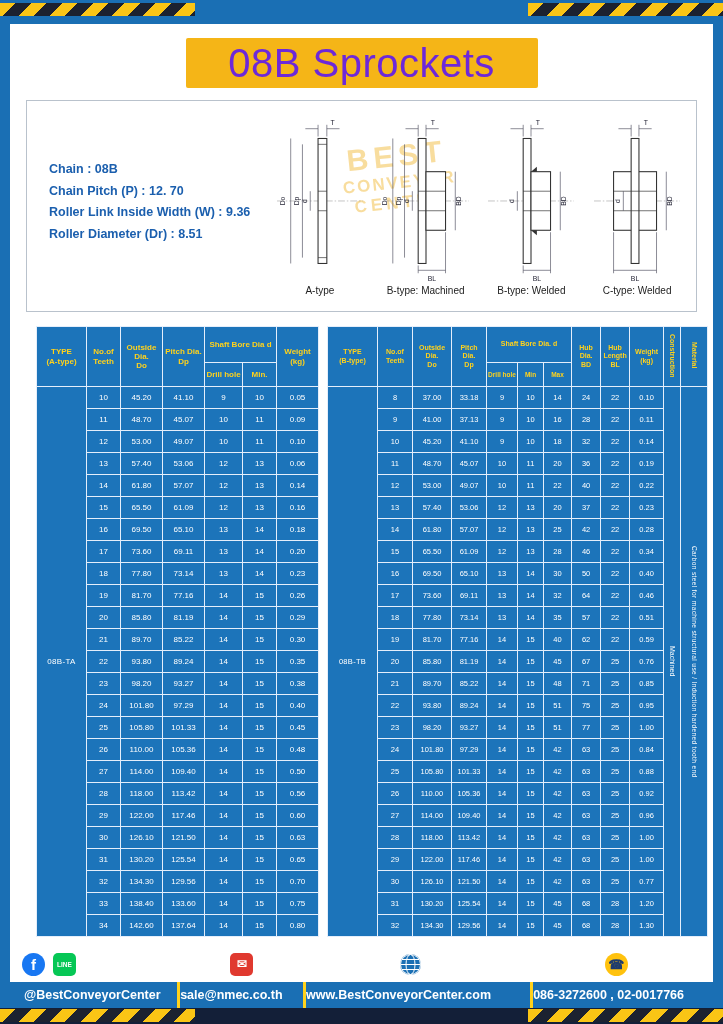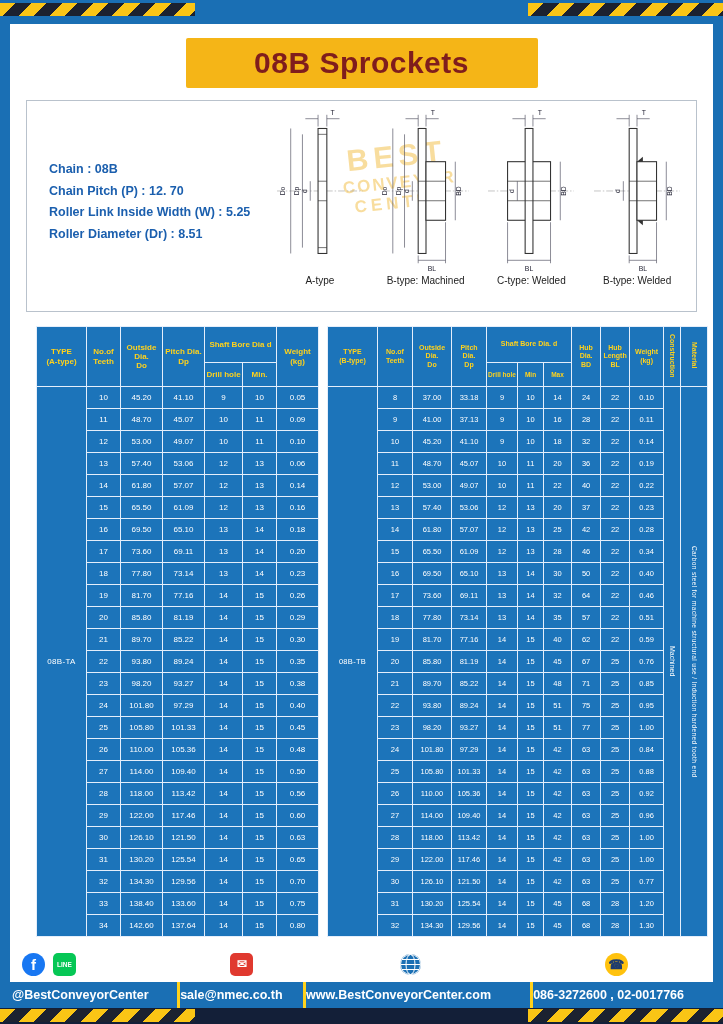--- a/index.html
+++ b/index.html
@@ -11,33 +11,33 @@
     background:repeating-linear-gradient(135deg,#fac515 0 11px,#1c2230 11px 22px); }
   .hz-tl { top:3px; left:0; }
   .hz-tr { top:3px; right:0; }
   .hz-bl { bottom:2px; left:0; }
   .hz-br { bottom:2px; right:0; }
 
   .white-area { position:absolute; top:24px; left:10px; right:10px; bottom:42px; background:#fff; }
 
   .banner { width:352px; height:50px; margin:14px auto 0; background:#f5b517;
     display:flex; align-items:center; justify-content:center; border-radius:2px; }
-  .banner span { font-size:30px; font-weight:bold; color:#7f1d1d; letter-spacing:0.5px; }
+  .banner span { font-size:40px; font-weight:normal; color:#6d28d9; letter-spacing:0.5px; }
 
   
   .diagram-box { position:relative; margin:12px 16px 0; height:212px; border:1px solid #b9c2cc;
     background:#fff; display:flex; overflow:hidden; }
   .watermark { position:absolute; left:315px; top:38px; transform:rotate(-6deg); opacity:0.45;
     color:#f0b429; text-align:center; z-index:0; pointer-events:none; font-weight:bold; }
   .watermark .wm1 { font-size:30px; letter-spacing:5px; }
   .watermark .wm2 { font-size:17px; letter-spacing:2px; }
   .watermark .wm3 { font-size:17px; letter-spacing:4px; }
   .specs { flex:0 0 240px; padding:58px 0 0 22px; z-index:1; }
   .specs div { color:#1b5fae; font-weight:bold; font-size:12.5px; line-height:1.72; white-space:nowrap; }
-  .drawings { flex:1; display:flex; align-items:flex-start; padding:6px 6px 6px 0; z-index:1; }
+  .drawings { flex:1; display:flex; align-items:center; padding:6px 6px 6px 0; z-index:1; }
   .drawing { flex:1; display:flex; flex-direction:column; align-items:center; }
   .drawing svg { display:block; }
   .drawing .part { fill:#fff; stroke:#333; stroke-width:1.1; }
   .drawing .dim { stroke:#556; stroke-width:0.7; }
   .drawing .tick { stroke:#333; stroke-width:0.7; }
   .drawing .cl { stroke:#999; stroke-width:0.6; stroke-dasharray:7 2 1.5 2; }
   .drawing text { font-size:7px; fill:#223; font-family:"Liberation Sans",sans-serif; }
   .drawing figcaption { font-size:10px; color:#222; margin-top:2px; white-space:nowrap; }
 
   
@@ -71,21 +71,21 @@
     justify-content:center; color:#fff; font-weight:bold; }
   .icon.fb { background:#1877f2; font-size:15px; }
   .icon.line { border-radius:5px; background:#06c755; font-size:6.5px; }
   .icon.mail { border-radius:5px; background:#e0392f; font-size:12px; }
   .icon.globe { background:transparent; }
   .icon.phone { background:#ffc20e; color:#1d3c6e; font-size:13px; }
   .footer-bar { position:absolute; left:0; right:0; bottom:16px; height:26px;
     background:#1a6fb4; display:flex; align-items:stretch; }
   .fg { display:flex; align-items:center; color:#fff;
     font-weight:bold; font-size:12.5px; white-space:nowrap; }
-  .fg1 { width:24.5%; justify-content:flex-start; padding-left:12px; }
+  .fg1 { width:24.5%; justify-content:flex-start; padding-left:24px; }
   .fg2 { width:17%; } .fg3 { width:31%; } .fg4 { flex:1; }
   .fsep { width:3px; background:#ffd21c; }
   .bottom-strip { position:absolute; left:0; right:0; bottom:0; height:16px; background:#131f38; }
 </style>
 </head>
 <body>
 
 <div class="page">
   <div class="hazard hz-tl"></div>
   <div class="hazard hz-tr"></div>
@@ -99,21 +99,21 @@
     <div class="diagram-box">
       <div class="watermark">
         <div class="wm1">BEST</div>
         <div class="wm2">CONVEYOR</div>
         <div class="wm3">CENTER</div>
       </div>
 
       <div class="specs">
         <div>Chain  : 08B</div>
         <div>Chain Pitch (P)  :  12. 70</div>
-        <div>Roller Link Inside Width (W) :  5.25</div>
+        <div>Roller Link Inside Width (W) :  9.36</div>
         <div>Roller Diameter (Dr) : 8.51</div>
       </div>
 
       <div class="drawings">
 
         <figure class="drawing">
           <svg viewBox="0 0 96 170" width="94" height="166">
             <line class="cl" x1="4" y1="86" x2="92" y2="86"></line>
             <rect class="part" x="46" y="22" width="9" height="128"></rect>
             <line class="tick" x1="46" y1="28" x2="55" y2="28"></line>
@@ -159,44 +159,20 @@
             <line class="dim" x1="68" y1="118" x2="68" y2="160"></line>
             <line class="dim" x1="40" y1="157" x2="68" y2="157"></line>
             <text x="54" y="168" text-anchor="middle">BL</text>
           </svg>
           <figcaption>B-type: Machined</figcaption>
         </figure>
 
         <figure class="drawing">
           <svg viewBox="0 0 96 170" width="94" height="166">
             <line class="cl" x1="4" y1="86" x2="92" y2="86"></line>
-            <rect class="part" x="24" y="56" width="44" height="60"></rect>
-            <rect class="part" x="42" y="22" width="8" height="128"></rect>
-            <line class="tick" x1="24" y1="76" x2="68" y2="76"></line>
-            <line class="tick" x1="24" y1="96" x2="68" y2="96"></line>
-            <line class="dim" x1="42" y1="20" x2="42" y2="8"></line>
-            <line class="dim" x1="50" y1="20" x2="50" y2="8"></line>
-            <line class="dim" x1="29" y1="12" x2="42" y2="12"></line>
-            <line class="dim" x1="50" y1="12" x2="63" y2="12"></line>
-            <text x="57" y="8" text-anchor="middle">T</text>
-            <line class="dim" x1="34" y1="76" x2="34" y2="96"></line>
-            <text transform="rotate(-90 31 86)" x="31" y="86" text-anchor="middle">d</text>
-            <line class="dim" x1="78" y1="56" x2="78" y2="116"></line>
-            <text transform="rotate(-90 84 86)" x="84" y="86" text-anchor="middle">BD</text>
-            <line class="dim" x1="24" y1="118" x2="24" y2="160"></line>
-            <line class="dim" x1="68" y1="118" x2="68" y2="160"></line>
-            <line class="dim" x1="24" y1="157" x2="68" y2="157"></line>
-            <text x="46" y="168" text-anchor="middle">BL</text>
-          </svg>
-          <figcaption>C-type: Welded</figcaption>
-        </figure>
-
-        <figure class="drawing">
-          <svg viewBox="0 0 96 170" width="94" height="166">
-            <line class="cl" x1="4" y1="86" x2="92" y2="86"></line>
             <rect class="part" x="40" y="22" width="8" height="128"></rect>
             <rect class="part" x="48" y="56" width="20" height="60"></rect>
             <polygon points="48,56 54,51 54,56" fill="#333"></polygon>
             <polygon points="48,116 54,121 54,116" fill="#333"></polygon>
             <line class="tick" x1="40" y1="76" x2="68" y2="76"></line>
             <line class="tick" x1="40" y1="96" x2="68" y2="96"></line>
             <line class="dim" x1="40" y1="20" x2="40" y2="8"></line>
             <line class="dim" x1="48" y1="20" x2="48" y2="8"></line>
             <line class="dim" x1="27" y1="12" x2="40" y2="12"></line>
             <line class="dim" x1="48" y1="12" x2="61" y2="12"></line>
@@ -206,20 +182,44 @@
             <line class="dim" x1="78" y1="56" x2="78" y2="116"></line>
             <text transform="rotate(-90 84 86)" x="84" y="86" text-anchor="middle">BD</text>
             <line class="dim" x1="40" y1="152" x2="40" y2="160"></line>
             <line class="dim" x1="68" y1="118" x2="68" y2="160"></line>
             <line class="dim" x1="40" y1="157" x2="68" y2="157"></line>
             <text x="54" y="168" text-anchor="middle">BL</text>
           </svg>
           <figcaption>B-type: Welded</figcaption>
         </figure>
 
+        <figure class="drawing">
+          <svg viewBox="0 0 96 170" width="94" height="166">
+            <line class="cl" x1="4" y1="86" x2="92" y2="86"></line>
+            <rect class="part" x="24" y="56" width="44" height="60"></rect>
+            <rect class="part" x="42" y="22" width="8" height="128"></rect>
+            <line class="tick" x1="24" y1="76" x2="68" y2="76"></line>
+            <line class="tick" x1="24" y1="96" x2="68" y2="96"></line>
+            <line class="dim" x1="42" y1="20" x2="42" y2="8"></line>
+            <line class="dim" x1="50" y1="20" x2="50" y2="8"></line>
+            <line class="dim" x1="29" y1="12" x2="42" y2="12"></line>
+            <line class="dim" x1="50" y1="12" x2="63" y2="12"></line>
+            <text x="57" y="8" text-anchor="middle">T</text>
+            <line class="dim" x1="34" y1="76" x2="34" y2="96"></line>
+            <text transform="rotate(-90 31 86)" x="31" y="86" text-anchor="middle">d</text>
+            <line class="dim" x1="78" y1="56" x2="78" y2="116"></line>
+            <text transform="rotate(-90 84 86)" x="84" y="86" text-anchor="middle">BD</text>
+            <line class="dim" x1="24" y1="118" x2="24" y2="160"></line>
+            <line class="dim" x1="68" y1="118" x2="68" y2="160"></line>
+            <line class="dim" x1="24" y1="157" x2="68" y2="157"></line>
+            <text x="46" y="168" text-anchor="middle">BL</text>
+          </svg>
+          <figcaption>C-type: Welded</figcaption>
+        </figure>
+
       </div>
     </div>
 
     <div class="tables">
 
       <table class="ta">
         <colgroup>
           <col style="width:50px">
             <col style="width:34px">
             <col style="width:42px">

